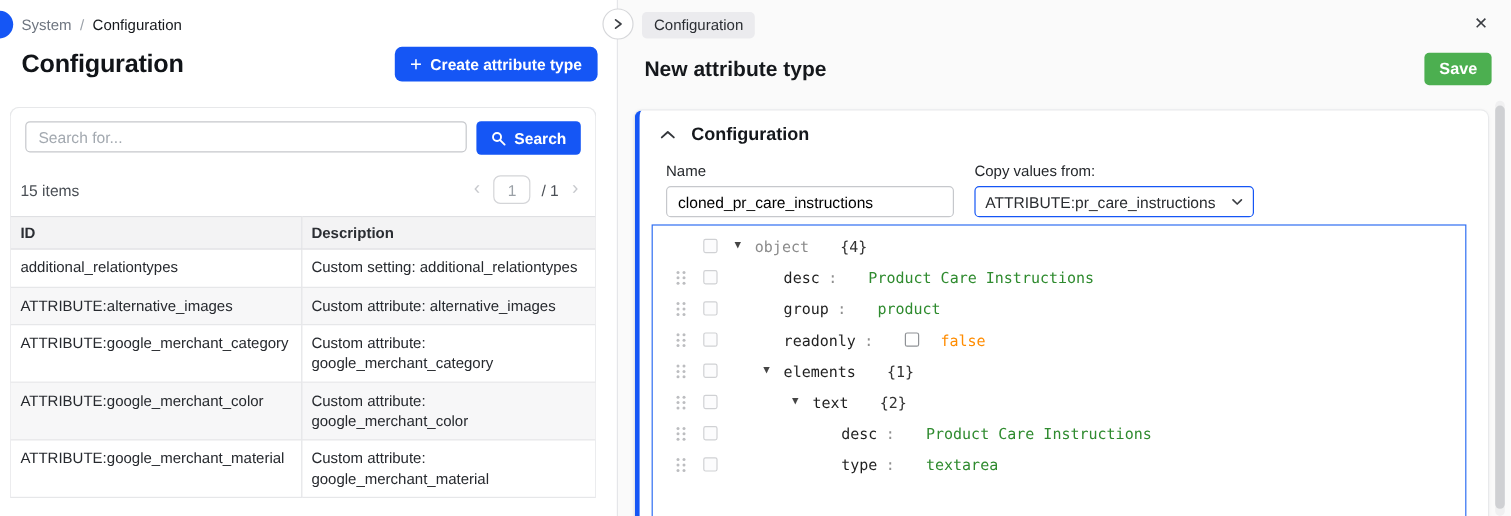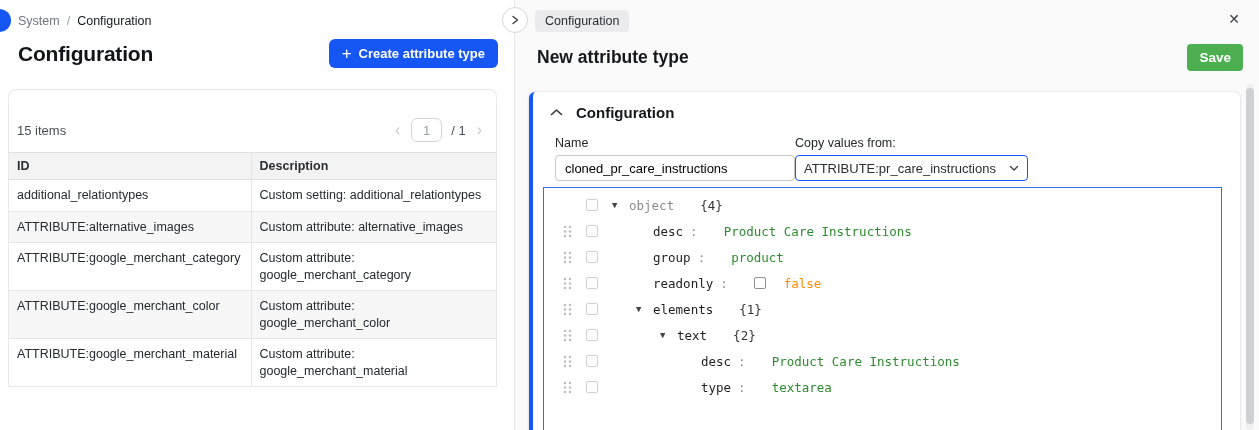--- a/index.html
+++ b/index.html
@@ -47,21 +47,21 @@
   .close-btn { position:absolute; top:12px; right:19px; font-size:14px; color:#3a3d42; cursor:pointer; line-height:1; }
   .rp-titlebar { display:flex; align-items:center; justify-content:space-between; padding:12px 16px 0 22px; }
   .detail-title { font-size:17.5px; font-weight:700; color:#15181c; }
   .save-btn { background:var(--green); color:#fff; border:none; border-radius:4px; padding:6px 12px; font-family:inherit; font-size:13.5px; font-weight:700; cursor:pointer; }
 
   .rp-card { margin:21px 19px 0 14px; background:#fff; border-left:4px solid var(--accent); border-radius:6px; box-shadow:0 0 0 1px rgba(25,35,60,.05), 0 1px 4px rgba(25,35,60,.06); padding:11px 18px 24px 10px; height:400px; }
   .section-header { display:flex; align-items:center; gap:13px; margin:1px 0 15px 7px; }
   .section-title { font-size:15px; font-weight:700; color:#15181c; }
   .chev-icon { display:inline-flex; }
 
-  .form-row { display:flex; margin-left:12px; }
+  .form-row { display:flex; gap:17px; margin-left:12px; }
   .field-label { font-size:12.5px; color:#24272b; margin-bottom:5px; }
   .fg-name { width:240px; }
   .fg-copy { width:233px; }
   .text-input { width:100%; height:26px; border:1px solid #c6c8cc; border-radius:4px; padding:0 9px; font-family:inherit; font-size:13px; color:#000000; outline:none; }
   .select-box { width:100%; height:26px; border:1.5px solid var(--accent); border-radius:4px; padding:0 8px; font-size:13px; color:#2a2d31; display:flex; align-items:center; justify-content:space-between; cursor:pointer; background:#fff; }
 
   .json-tree { margin-top:6px; border:1px solid #2f6ef2; background:#fff; height:320px; padding-top:4px; font-family:"DejaVu Sans Mono", monospace; font-size:12.5px; }
   .tree-row { height:26px; display:flex; align-items:center; }
   .drag-col { width:10px; margin-left:19px; display:flex; align-items:center; }
   .tree-checkbox { width:12px; height:12px; margin-left:13px; border:1.5px solid #d0d1d4; background:#fcfcfd; border-radius:2px; flex-shrink:0; cursor:pointer; }
@@ -93,20 +93,32 @@
     <div class="title-row">
       <div class="page-title">Configuration</div>
       <button class="btn-blue create-btn">
         <span class="plus-glyph">+</span>
         <span>Create attribute type</span>
       </button>
     </div>
   </div>
 
   <div class="lp-card">
+    <div class="search-row">
+      <input class="search-input" type="text" placeholder="Search for..." style="">
+      <button class="btn-blue search-btn">
+        <span class="chev-icon">
+          <svg width="13" height="13" viewBox="0 0 14 14">
+              <circle cx="5.6" cy="5.6" r="3.6" fill="none" stroke="#fff" stroke-width="1.7"></circle>
+              <line x1="8.6" y1="8.6" x2="12.4" y2="12.4" stroke="#fff" stroke-width="1.7" stroke-linecap="round"></line>
+            </svg>
+        </span>
+        <span>Search</span>
+      </button>
+    </div>
 
     <div class="results-row">
       <span class="items-count">15 items</span>
       <div class="pagination">
         <span class="page-chevron">‹</span>
         <span class="page-box">1</span>
         <span class="page-total">/ 1</span>
         <span class="page-chevron">›</span>
       </div>
     </div>

